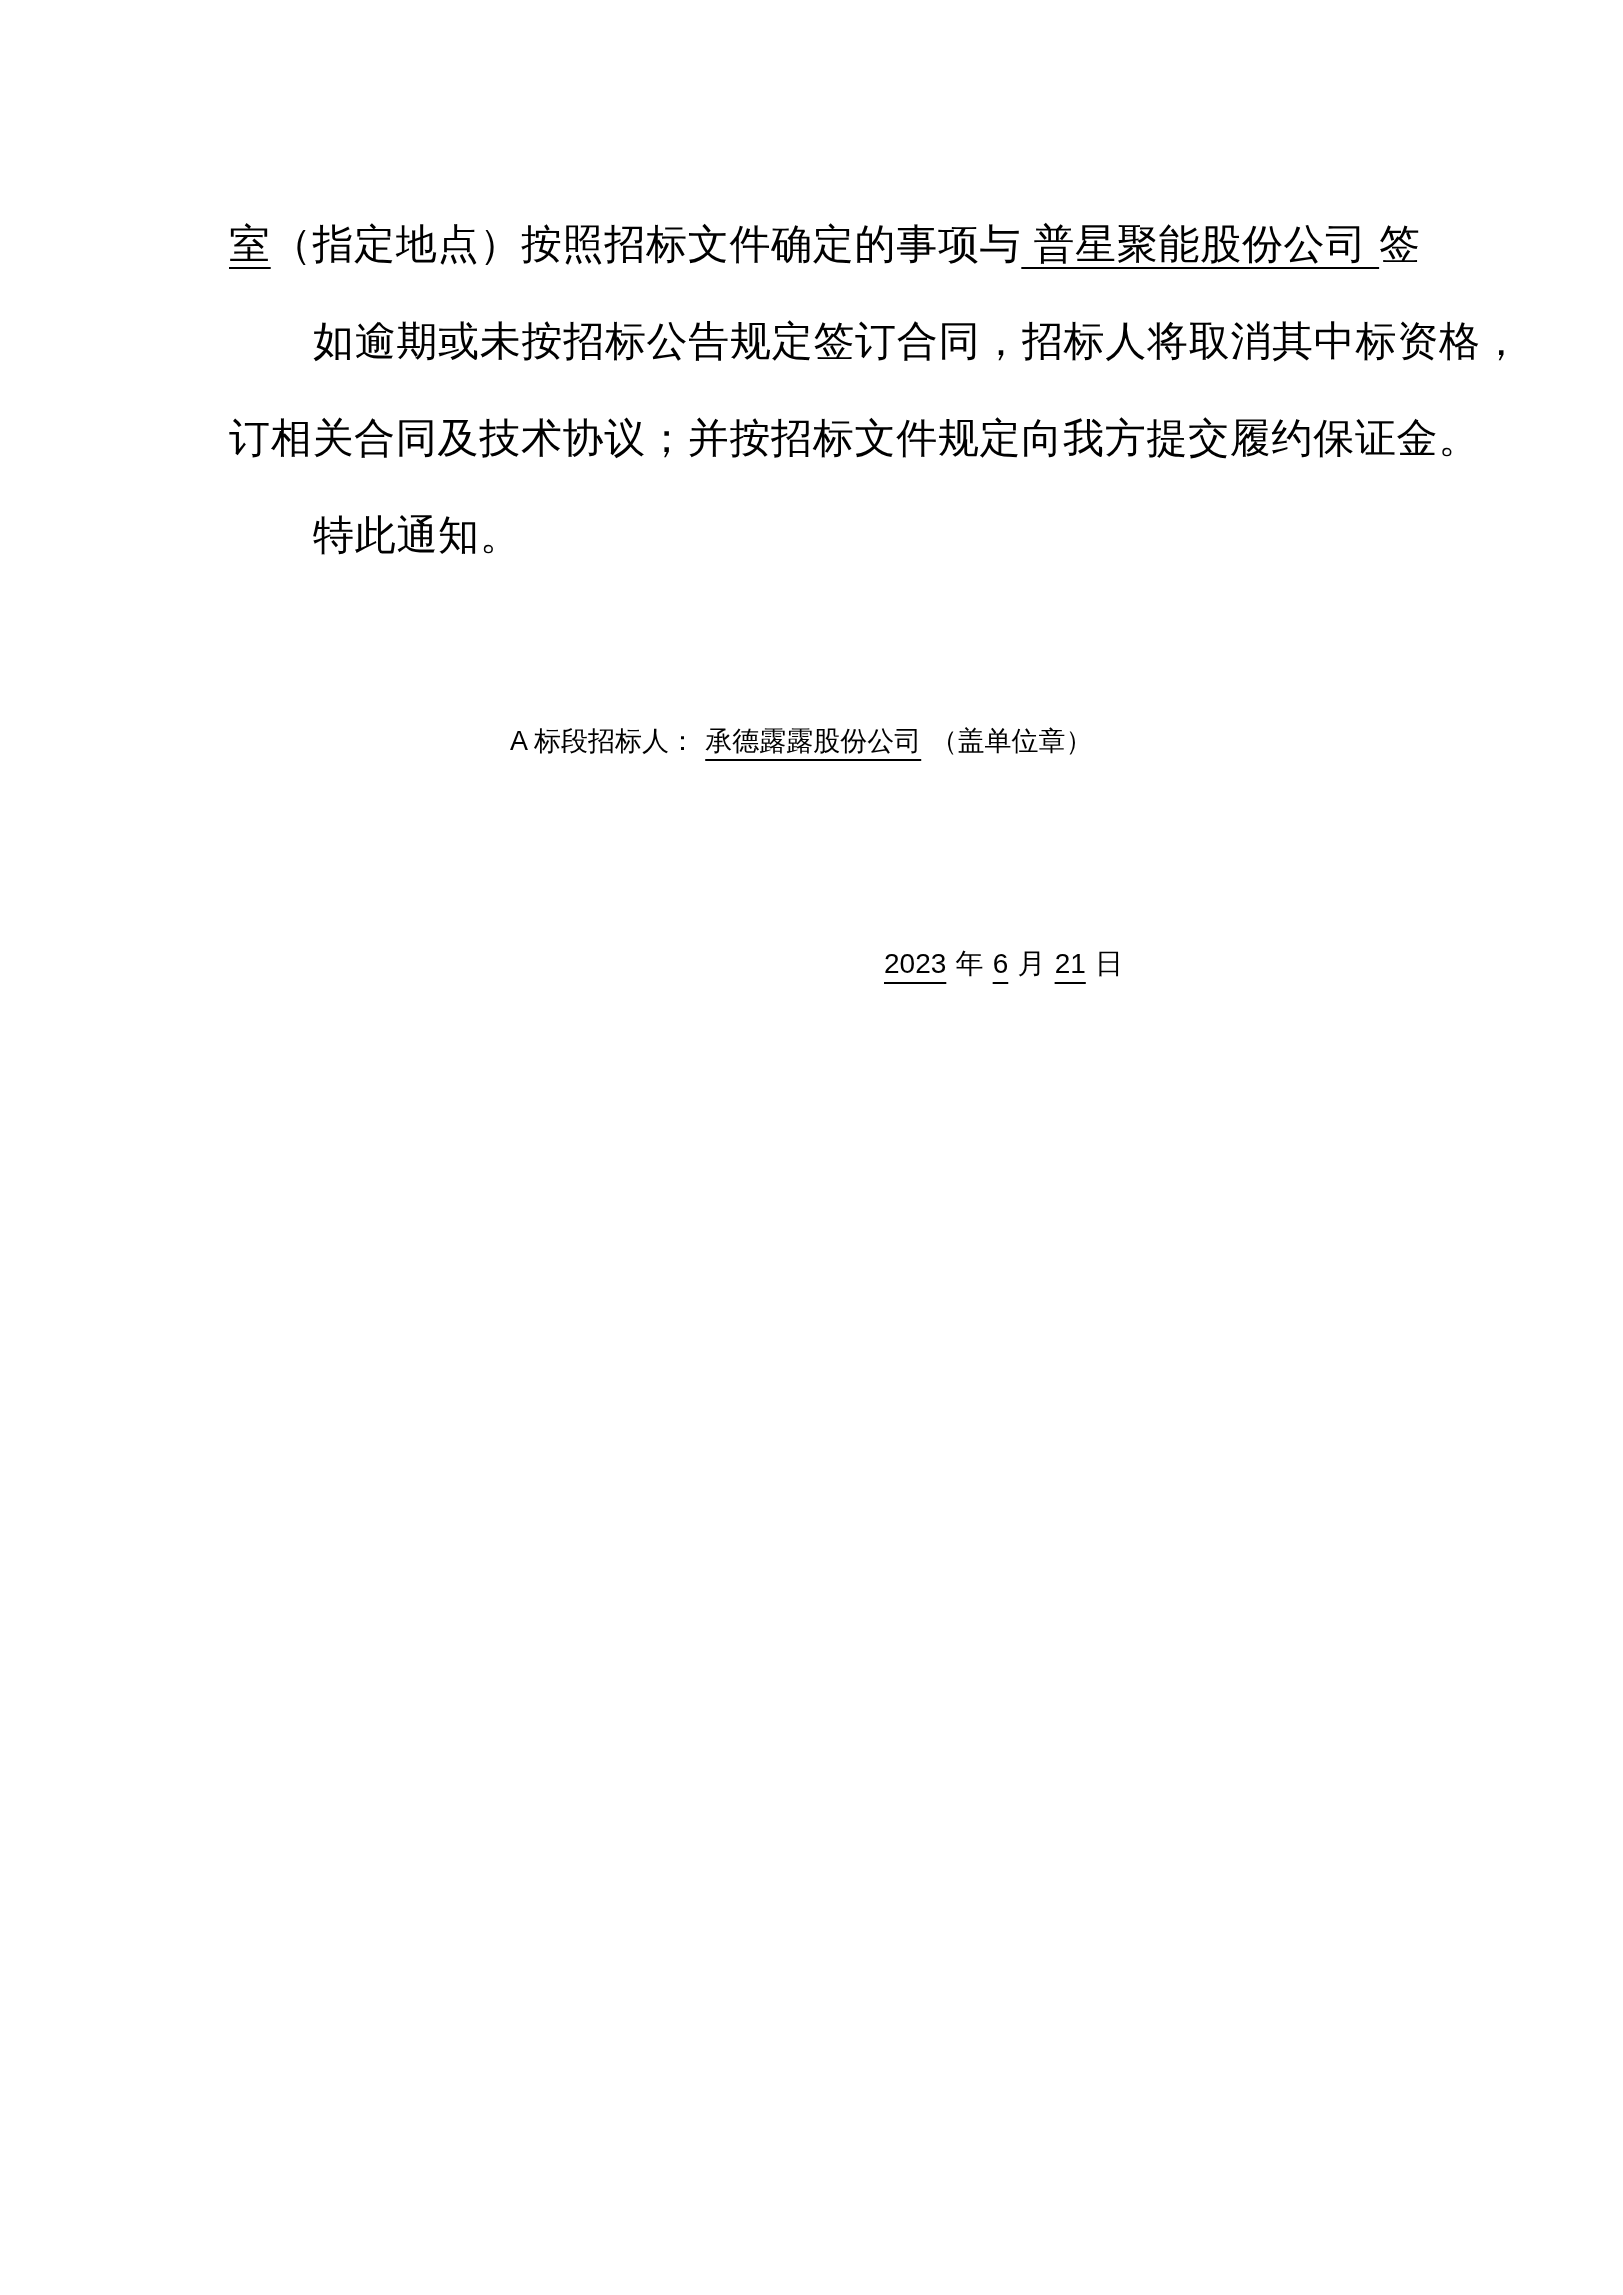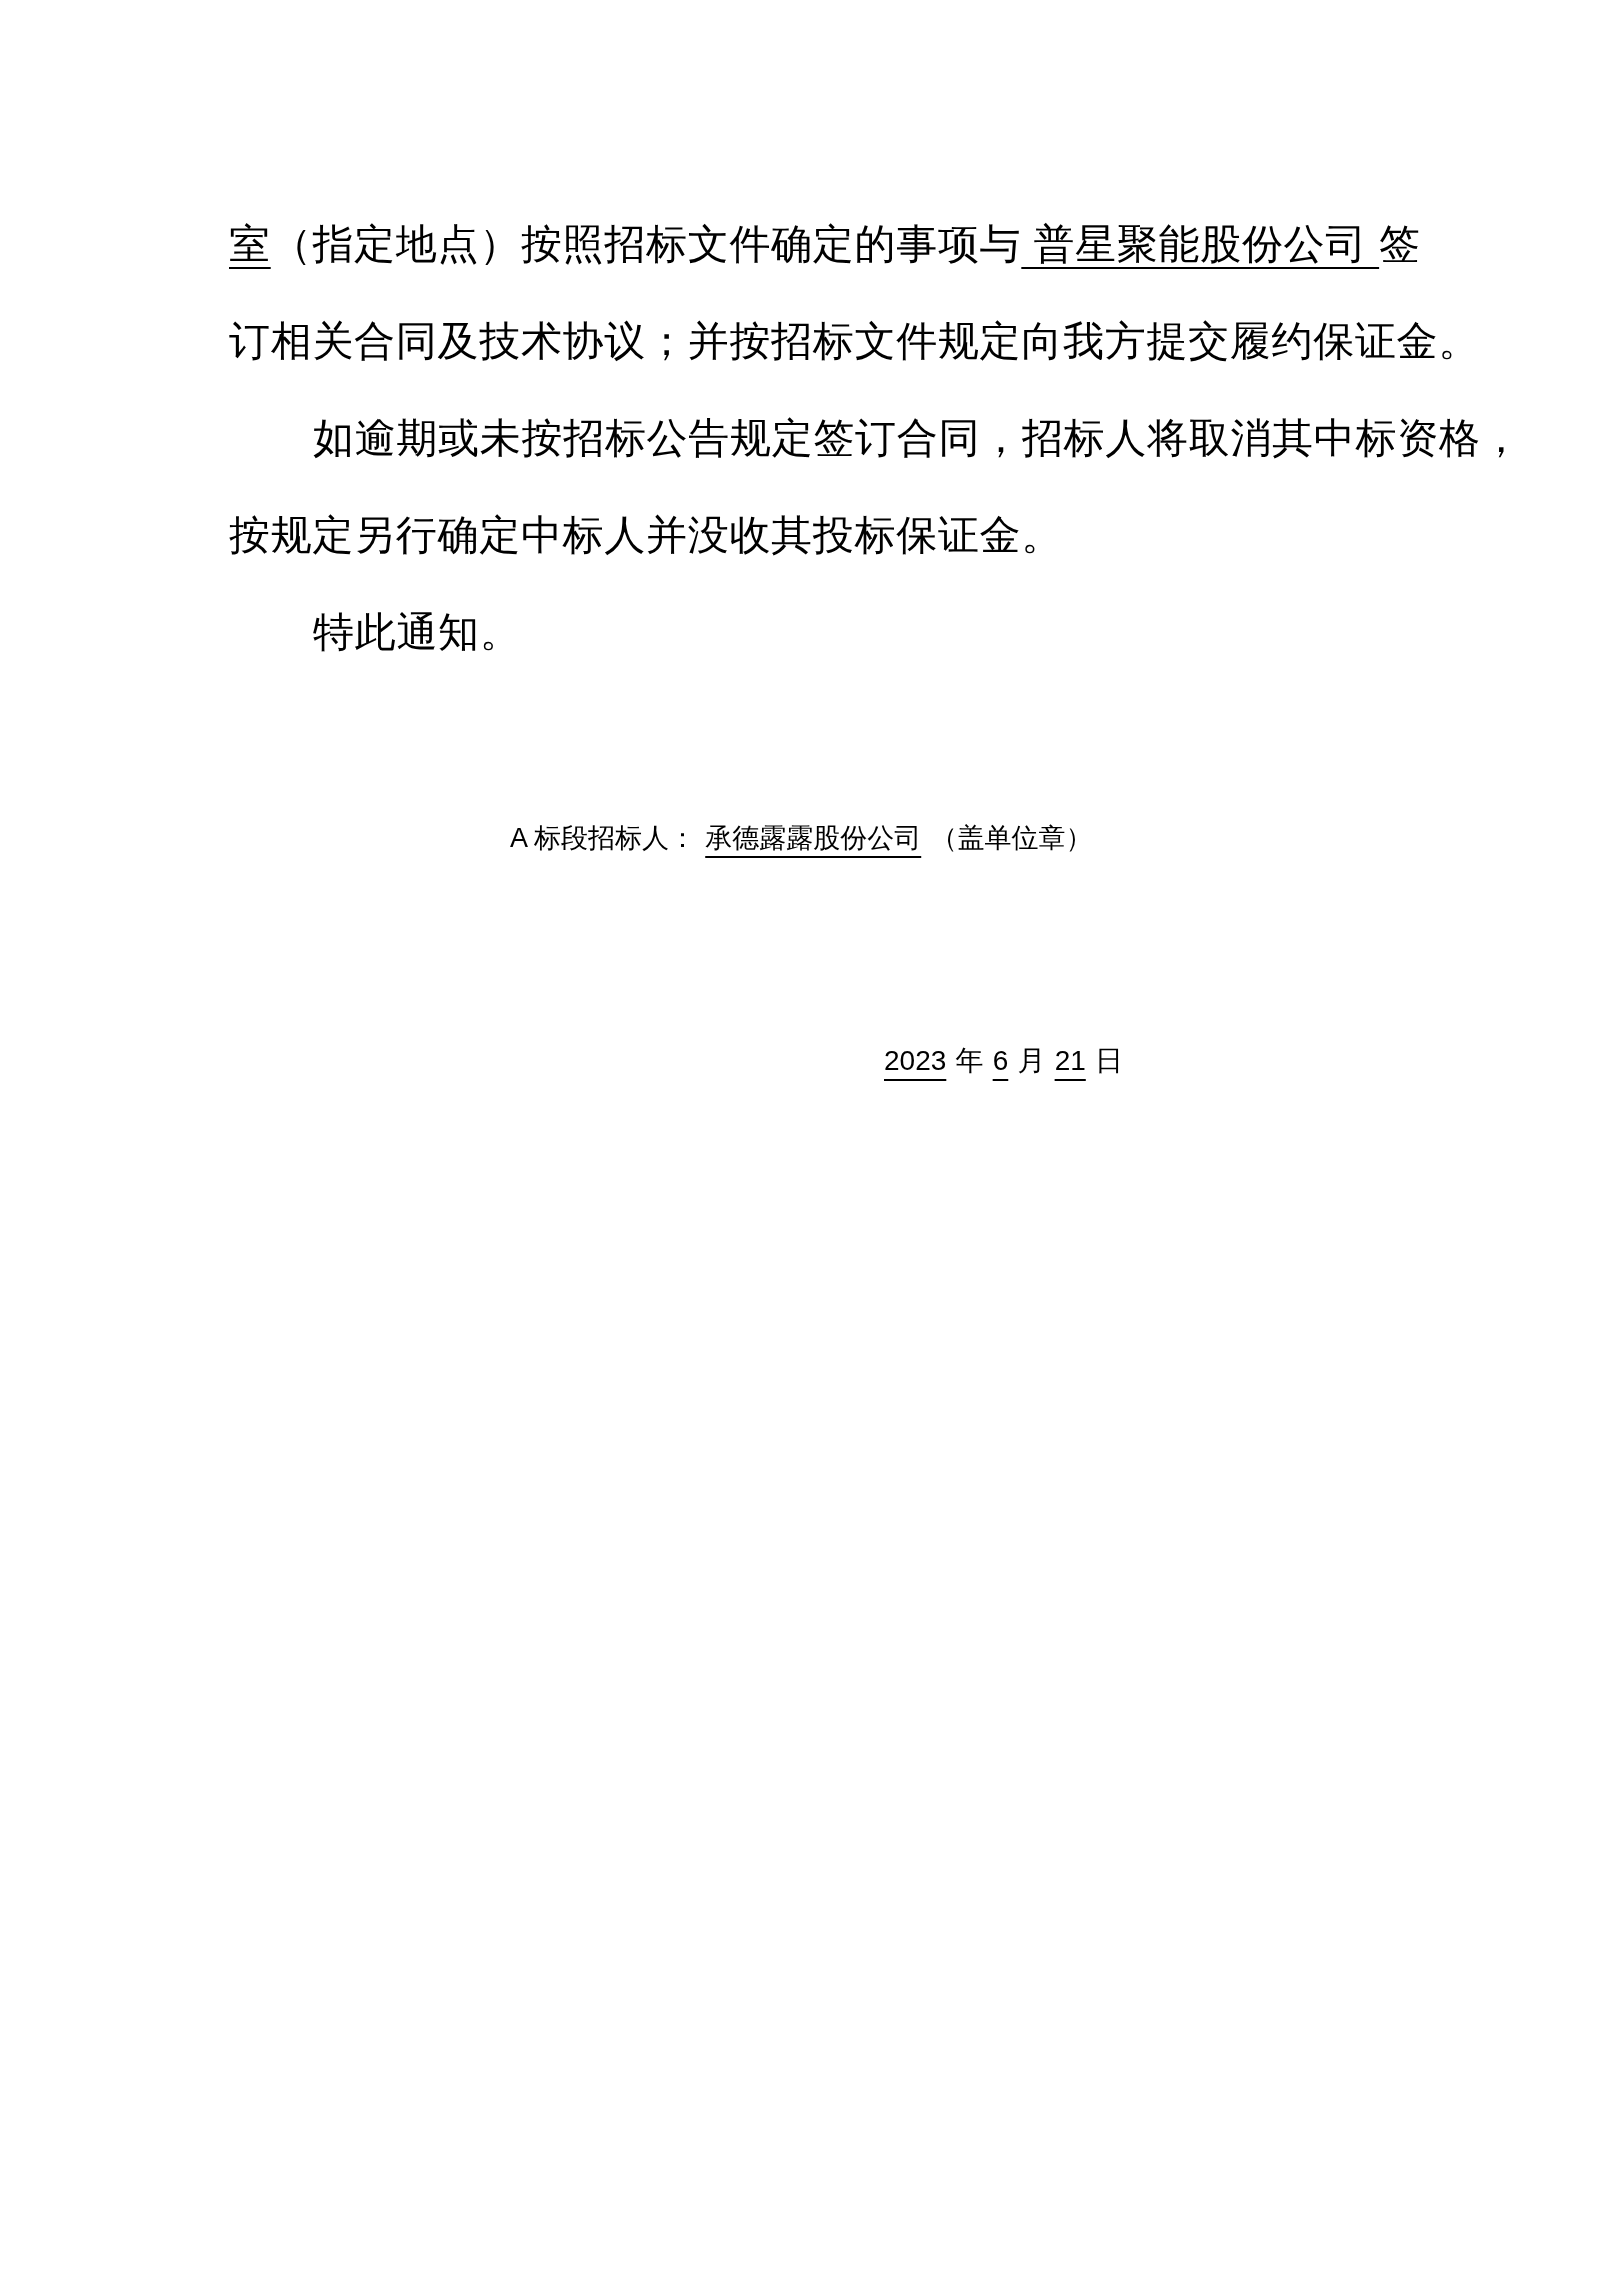--- a/index.html
+++ b/index.html
@@ -59,31 +59,28 @@
 </style>
 </head>
 <body>
 
 <div class="page">
 
   <div class="doc-line">
     <span class="blank-fill">室</span><span>（指定地点）按照招标文件确定的事项与</span><span class="blank-fill"> 普星聚能股份公司 </span><span>签</span>
   </div>
 
-  <div class="doc-line">
-    <span>订相关合同及技术协议；并按招标文件规定向我方提交履约保证金。</span>
-  </div>
-
   <div class="doc-line indent">
     <span>如逾期或未按招标公告规定签订合同，招标人将取消其中标资格，</span>
   </div>
 
   <div class="doc-line">
-    <span>按规定另行确定中标人并没收其投标保证金。</span>
+    <span>订相关合同及技术协议；并按招标文件规定向我方提交履约保证金。</span>
   </div>
+
 
   <div class="doc-line indent">
     <span>特此通知。</span>
   </div>
 
   <div class="spacer-md"></div>
 
   <div class="sign-line sign-a">
     <span>A 标段招标人：</span><span class="gap"></span><span class="u">承德露露股份公司</span><span class="gap"></span><span>（盖单位章）</span>
   </div>

